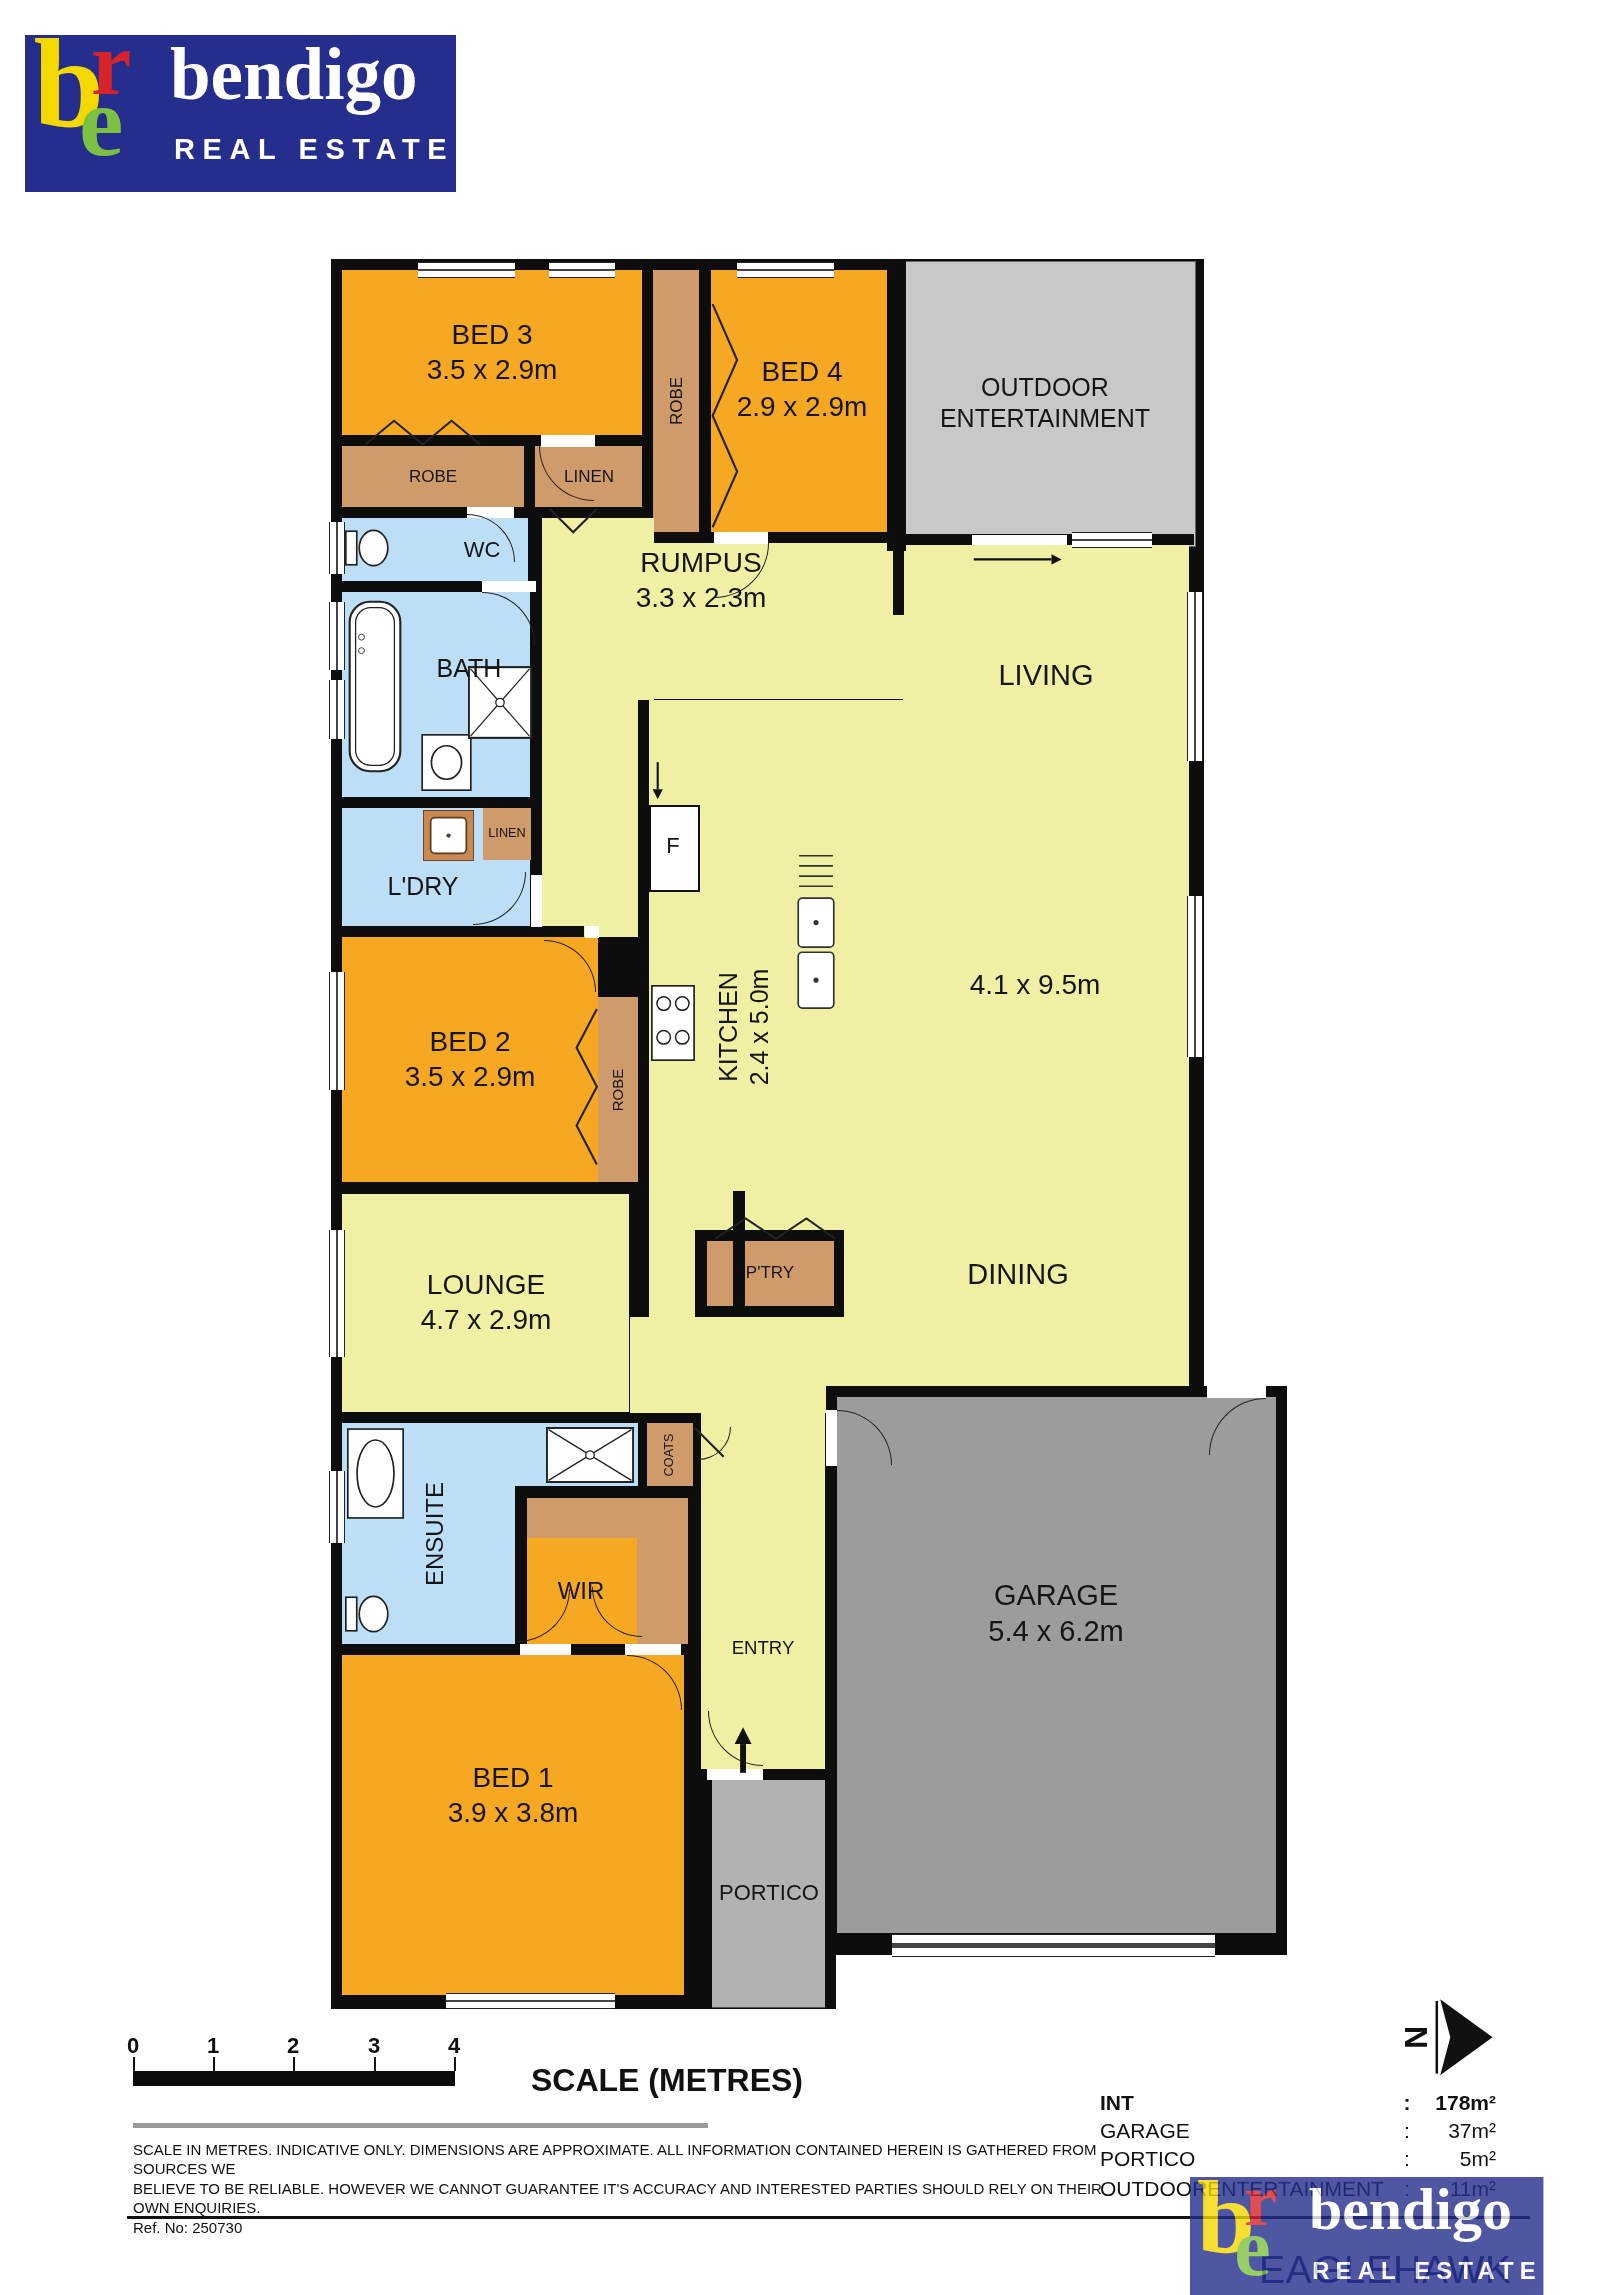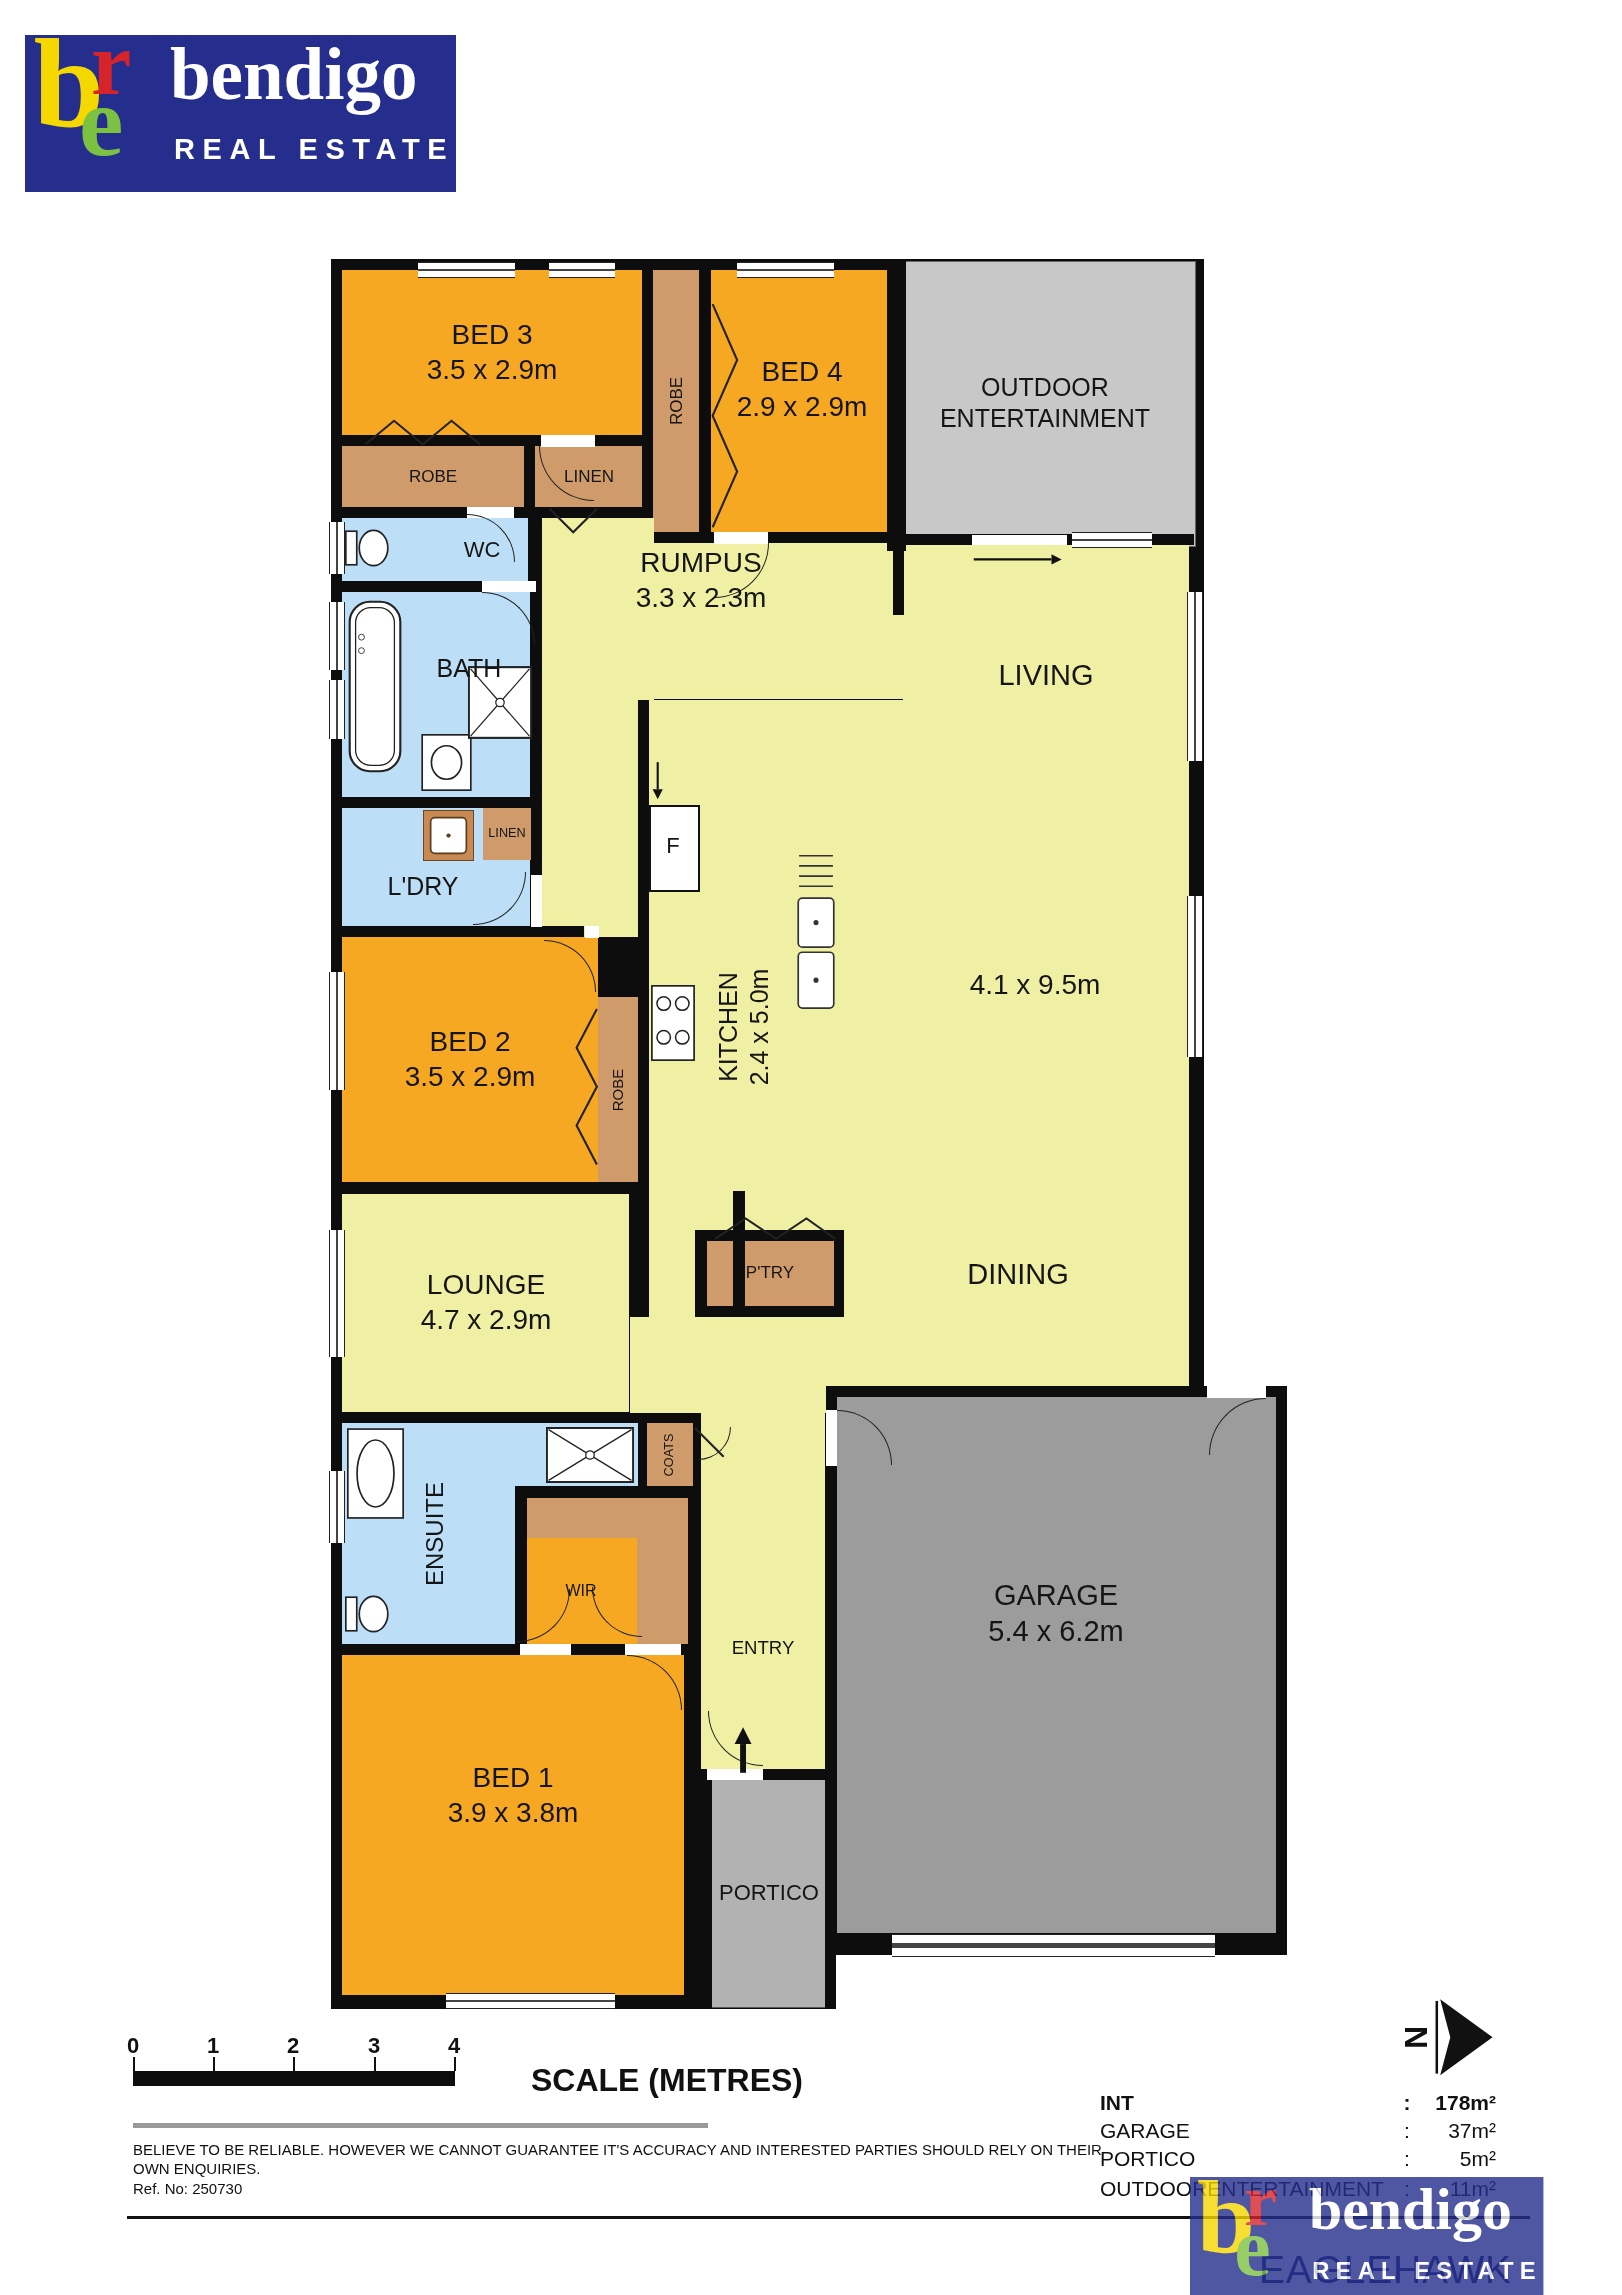--- a/index.html
+++ b/index.html
@@ -285,21 +285,21 @@
       </div>
       <div class="room-label" style="left: 763px; top: 1648px; font-size: 18.6px;">
         <div>ENTRY</div>
       </div>
       <div class="room-label rot" style="left: 435px; top: 1534px; font-size: 24px;">
         <div>ENSUITE</div>
       </div>
       <div class="room-label rot" style="left: 670px; top: 1455px; font-size: 12.7px;">
         <div>COATS</div>
       </div>
-      <div class="room-label" style="left: 581px; top: 1591px; font-size: 16px;">
+      <div class="room-label" style="left: 581px; top: 1591px; font-size: 24px;">
         <div>WIR</div>
       </div>
       <div class="room-label" style="left: 513px; top: 1796px; font-size: 28px;">
         <div>BED 1</div>
         <div>3.9 x 3.8m</div>
       </div>
       <div class="room-label" style="left: 769px; top: 1893px; font-size: 22px;">
         <div>PORTICO</div>
       </div>
       <div class="room-label" style="left: 1056px; top: 1614px; font-size: 29px;">
@@ -343,20 +343,21 @@
     <span class="sb-tick" style="left:293px;top:2057px;"></span>
     <span class="sb-tick" style="left:374px;top:2057px;"></span>
     <span class="sb-tick" style="left:454px;top:2057px;"></span>
     <div id="scale-bar-rect" style="left:133px;top:2071px;width:322px;height:15px;"></div>
     <div id="scale-label" style="left:531px;top:2062px;">SCALE (METRES)</div>
   </div>
 
   <div id="gray-rule" style="left:133px;top:2123px;width:575px;height:5px;"></div>
 
   <div id="disclaimer" style="left:133px;top:2140px;">
+    <div>SCALE IN METRES. INDICATIVE ONLY. DIMENSIONS ARE APPROXIMATE. ALL INFORMATION CONTAINED HEREIN IS GATHERED FROM SOURCES WE</div>
     <div>BELIEVE TO BE RELIABLE. HOWEVER WE CANNOT GUARANTEE IT'S ACCURACY AND INTERESTED PARTIES SHOULD RELY ON THEIR OWN ENQUIRIES.</div>
     <div>Ref. No: 250730</div>
   </div>
 
   <div>
     <div class="area-row" style="left:1100px;top:2091px;font-weight:bold;">
       <span class="al">INT</span>
       <span class="ac">:</span>
       <span class="av">178m²</span>
     </div>

